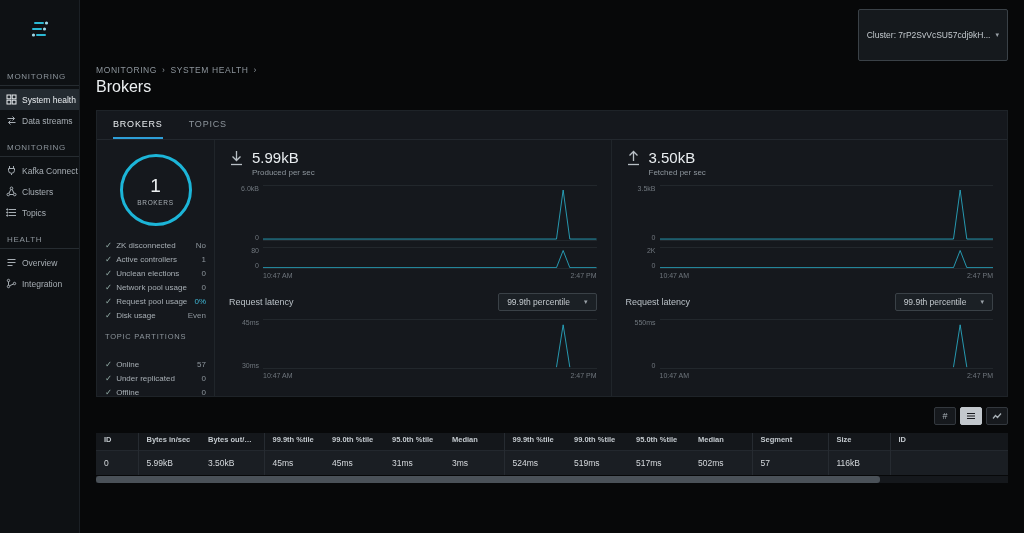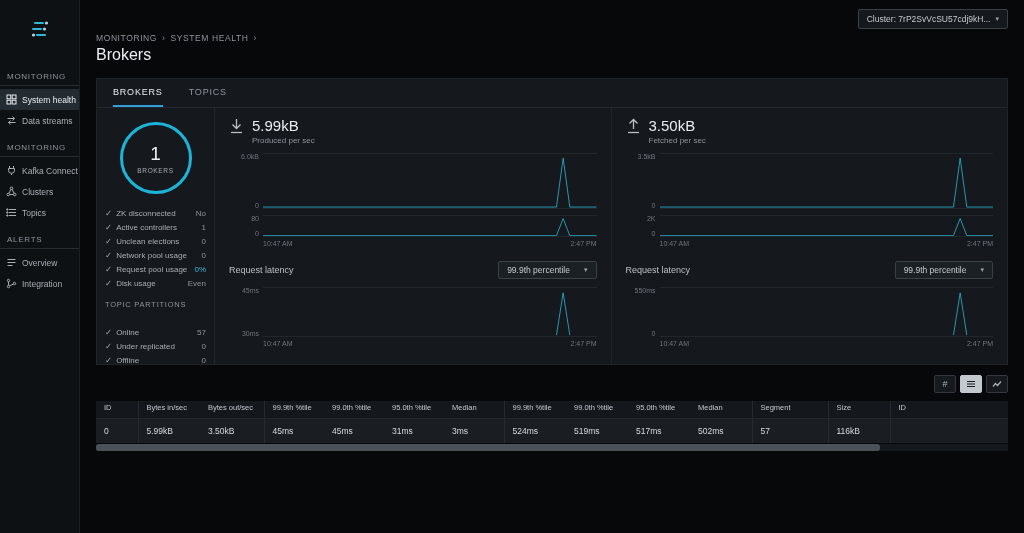--- a/index.html
+++ b/index.html
@@ -12,21 +12,21 @@
   .logo{height:60px;display:flex;align-items:center;justify-content:center;cursor:pointer}
   .nav-head{font-size:8px;color:#8d959c;letter-spacing:.09em;padding:12px 7px 4px;border-bottom:1px solid #262c31;margin-bottom:3px}
   .nav-item{display:flex;align-items:center;gap:5px;padding:5px 6px;font-size:8.5px;color:#a7aeb4;cursor:pointer;white-space:nowrap}
   .nav-item.active{background:#242b31;color:#e9edf0}
   .nav-item svg{flex-shrink:0}
 
   
   .main{flex:1;padding:0 16px;position:relative}
   .controls{display:flex;justify-content:flex-end;gap:8px;padding-top:9px}
   .ctrl-btn{font-size:8.5px;color:#c3c9ce;background:#15191d;border:1px solid #3a4147;border-radius:2px;
-            padding:4px 8px;display:flex;align-items:center;gap:5px;cursor:pointer;white-space:nowrap}
+            padding:20px 8px;display:flex;align-items:center;gap:5px;cursor:pointer;white-space:nowrap}
   .caret{font-size:7px;color:#9aa1a8}
   .breadcrumb{font-size:8.5px;color:#8d959c;letter-spacing:.07em;margin-top:4px;display:flex;gap:5px;align-items:center}
   .crumb{cursor:pointer}
   .page-title{font-size:16px;font-weight:400;color:#eceff1;margin-top:3px}
 
   
   .panel{margin-top:14px;background:#15181d;border:1px solid #1e2328}
   .tabs{display:flex;gap:26px;padding:0 16px;height:29px;align-items:stretch;border-bottom:1px solid #23282e}
   .tab{font-size:9px;letter-spacing:.09em;color:#8d959c;display:flex;align-items:center;cursor:pointer;border-bottom:2px solid transparent}
   .tab.active{color:#e9edf0;border-bottom-color:#2e9fd8}
@@ -63,21 +63,21 @@
             padding:3px 8px;display:flex;align-items:center;gap:14px;cursor:pointer}
 
   
   .table-toolbar{display:flex;justify-content:flex-end;gap:4px;margin-top:10px}
   .tool-btn{width:22px;height:18px;display:flex;align-items:center;justify-content:center;cursor:pointer;
             background:#16191d;border:1px solid #33383e;color:#aab2b8;font-size:9px;border-radius:2px}
   .tool-btn.active{background:#c2c8cd;border-color:#c2c8cd;color:#16191d}
   table{width:100%;border-collapse:collapse;table-layout:fixed;margin-top:8px;background:#14171b}
   th,td{overflow:hidden;white-space:nowrap;text-overflow:ellipsis}
   .grp-row th{font-size:10px;font-weight:400;color:#ced3d7;text-align:left;padding:6px 8px 2px}
-  .sub-row th{font-size:7.5px;font-weight:400;color:#c3c9ce;text-align:left;padding:2px 8px 6px}
+  .sub-row th{font-size:7.5px;font-weight:700;color:#c3c9ce;text-align:left;padding:2px 8px 6px}
   .grp{border-left:1px solid #262b31}
   tbody td{font-size:8.5px;color:#d6dade;background:#1a1e23;padding:7px 8px;border-top:1px solid #23282e}
   .hscroll-track{height:7px;background:#15181c;margin-top:1px}
   .hscroll-thumb{height:7px;width:86%;background:#4a5158;border-radius:3px;cursor:pointer}
 </style>
 </head>
 <body>
 
 <div class="app">
 
@@ -136,21 +136,21 @@
     <div class="nav-item">
       <svg width="11" height="11" viewBox="0 0 11 11" fill="none" stroke="currentColor" stroke-width="1">
         <path d="M3 2.5h7M3 5.5h7M3 8.5h7"></path>
           <circle cx="1.3" cy="2.5" r="0.7" fill="currentColor"></circle>
         <circle cx="1.3" cy="5.5" r="0.7" fill="currentColor"></circle>
           <circle cx="1.3" cy="8.5" r="0.7" fill="currentColor"></circle>
       </svg>
       <span>Topics</span>
     </div>
 
-    <div class="nav-head">ALERTS</div>
+    <div class="nav-head">HEALTH</div>
     <div class="nav-item">
       <svg width="11" height="11" viewBox="0 0 11 11" fill="none" stroke="currentColor" stroke-width="1">
         <path d="M1.5 2.5h8M1.5 5.5h8M1.5 8.5h5"></path>
       </svg>
       <span>Overview</span>
     </div>
     <div class="nav-item">
       <svg width="11" height="11" viewBox="0 0 11 11" fill="none" stroke="currentColor" stroke-width="1">
         <circle cx="2.5" cy="2.5" r="1.2"></circle>
           <circle cx="2.5" cy="8.5" r="1.2"></circle>

